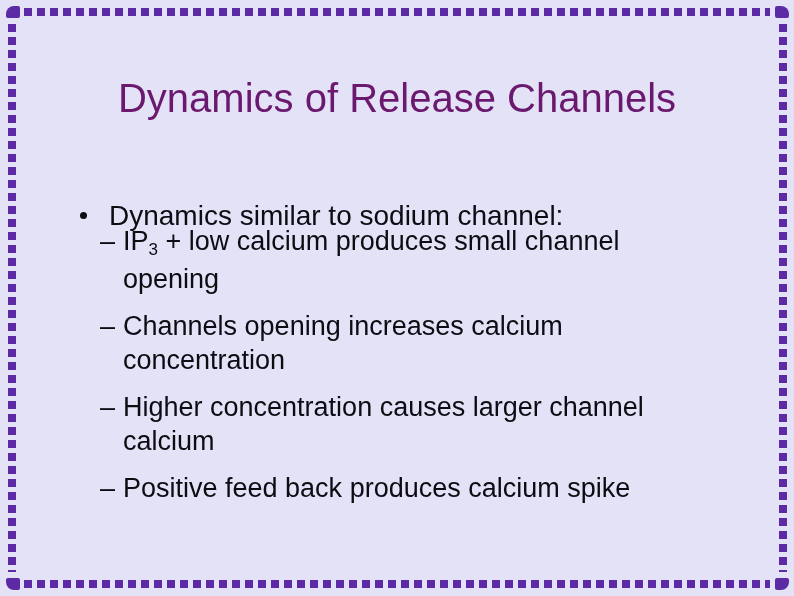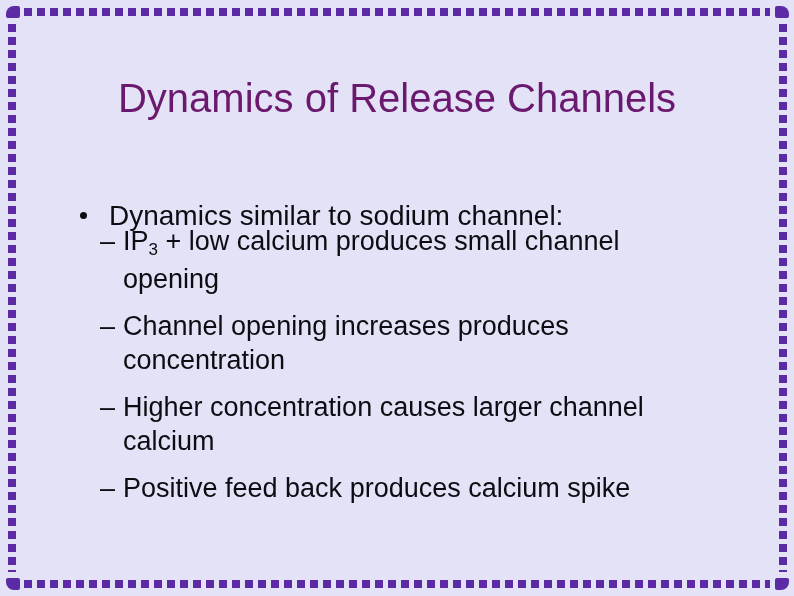--- a/index.html
+++ b/index.html
@@ -132,21 +132,21 @@
 
   <div class="subs">
 
     <div class="sub-item">
       <span class="sub-marker">–</span>
       <span class="sub-text"><span>IP</span><span class="subscript">3</span><span> + low calcium produces small channel opening</span></span>
     </div>
 
     <div class="sub-item">
       <span class="sub-marker">–</span>
-      <span class="sub-text">Channel opening increases produces concentration</span>
+      <span class="sub-text">Channels opening increases calcium concentration</span>
     </div>
 
     <div class="sub-item">
       <span class="sub-marker">–</span>
       <span class="sub-text">Higher concentration causes larger channel calcium</span>
     </div>
 
     <div class="sub-item">
       <span class="sub-marker">–</span>
       <span class="sub-text">Positive feed back produces calcium spike</span>

